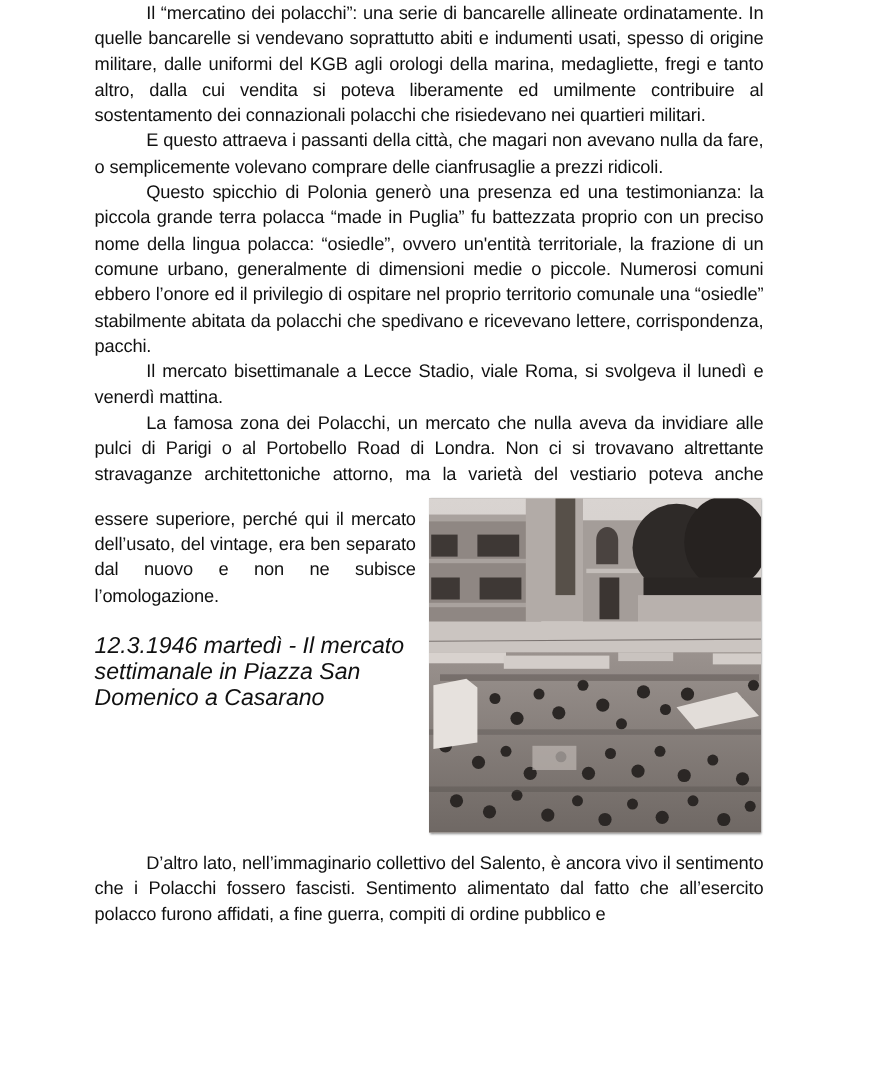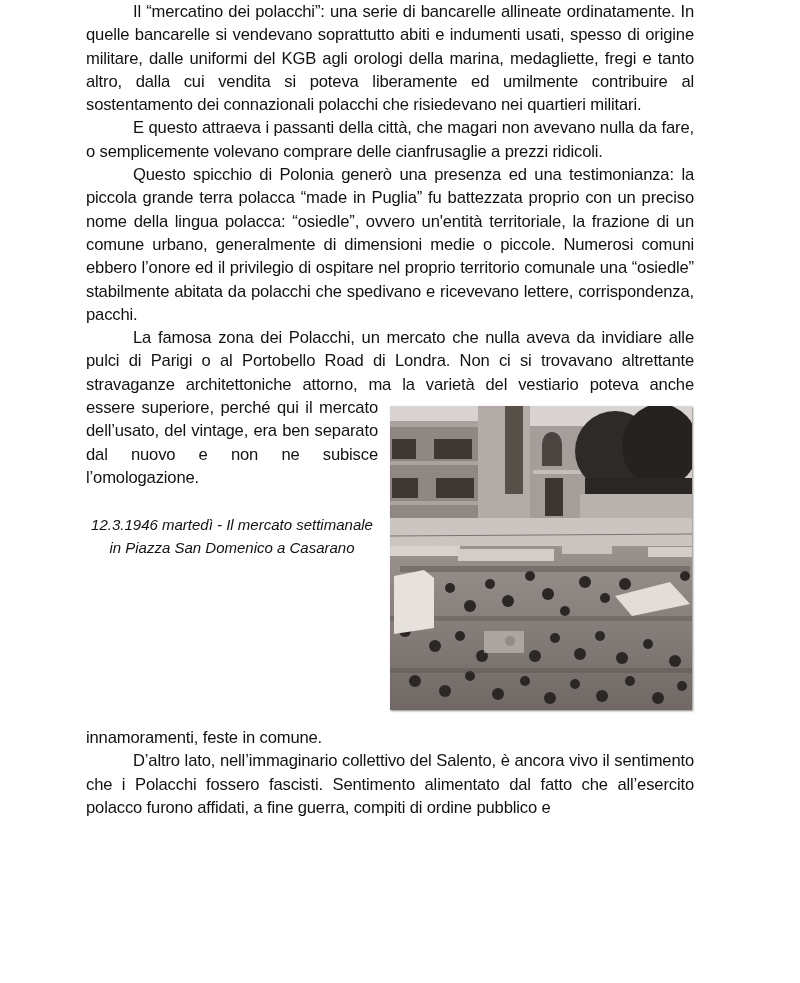--- a/index.html
+++ b/index.html
@@ -31,30 +31,29 @@
     }
     .para.noindent { text-indent: 0; }
     .para.last-left { text-align-last: left; }
     .float-block {
       position: relative;
       height: 330px;
     }
     .left-col {
       position: absolute;
       left: 0;
-      top: 0;
+      top: 17px;
       width: 292px;
     }
     .caption {
       margin: 23.3px 0 23.3px 0;
       font-style: italic;
-      font-size: 15px;
+      font-size: 21px;
       line-height: 23.3px;
       text-indent: 0;
-      text-align: center;
     }
     .photo {
       position: absolute;
       left: 304px;
       top: 10px;
       width: 302px;
       height: 304px;
       box-shadow: 1px 1px 2px #888;
       overflow: hidden;
       background: #bdb7b3;
@@ -62,20 +61,21 @@
     .photo svg { display: block; }
     .para.after-float { margin-top: 0; }
   </style>
 </head>
 <body>
 
 <div class="page">
   <p class="para">Il “mercatino dei polacchi”: una serie di bancarelle allineate ordinatamente. In quelle bancarelle si vendevano soprattutto abiti e indumenti usati, spesso di origine militare, dalle uniformi del KGB agli orologi della marina, medagliette, fregi e tanto altro, dalla cui vendita si poteva liberamente ed umilmente contribuire al sostentamento dei connazionali polacchi che risiedevano nei quartieri militari.</p>
   <p class="para">E questo attraeva i passanti della città, che magari non avevano nulla da fare, o semplicemente volevano comprare delle cianfrusaglie a prezzi ridicoli.</p>
   <p class="para">Questo spicchio di Polonia generò una presenza ed una testimonianza: la piccola grande terra polacca “made in Puglia” fu battezzata proprio con un preciso nome della lingua polacca: “osiedle”, ovvero un'entità territoriale, la frazione di un comune urbano, generalmente di dimensioni medie o piccole. Numerosi comuni ebbero l’onore ed il privilegio di ospitare nel proprio territorio comunale una “osiedle” stabilmente abitata da polacchi che spedivano e ricevevano lettere, corrispondenza, pacchi.</p>
+  <p class="para">Il mercato bisettimanale a Lecce Stadio, viale Roma, si svolgeva il lunedì e venerdì mattina.</p>
   <p class="para" style="text-align-last: justify;">La famosa zona dei Polacchi, un mercato che nulla aveva da invidiare alle pulci di Parigi o al Portobello Road di Londra. Non ci si trovavano altrettante stravaganze architettoniche attorno, ma la varietà del vestiario poteva anche</p>
 
   <div class="float-block">
     <div class="left-col">
       <p class="para noindent last-left">essere superiore, perché qui il mercato dell’usato, del vintage, era ben separato dal nuovo e non ne subisce l’omologazione.</p>
       <p class="caption">12.3.1946 martedì - Il mercato settimanale in Piazza San Domenico a Casarano</p>
     </div>
 
     <div class="photo" title="Fotografia in bianco e nero del mercato settimanale in Piazza San Domenico a Casarano, 1946">
       <svg width="302" height="304" viewBox="0 0 302 304" xmlns="http://www.w3.org/2000/svg">
@@ -169,15 +169,14 @@
           <rect x="0" y="262" width="302" height="5" opacity="0.3"></rect>
         </g>
 
         <path d="M4 170 l30 -6 l10 8 l0 50 l-40 6 z" fill="#e6e1dd"></path>
         <path d="M225 190 l55 -14 l20 22 l-58 12 z" fill="#e2ddd9"></path>
         <rect x="94" y="225" width="40" height="22" fill="#bdb6b2" opacity="0.7"></rect>
       </svg>
     </div>
   </div>
 
-  <p class="para noindent after-float">innamoramenti, feste in comune.</p>
   <p class="para">D’altro lato, nell’immaginario collettivo del Salento, è ancora vivo il sentimento che i Polacchi fossero fascisti. Sentimento alimentato dal fatto che all’esercito polacco furono affidati, a fine guerra, compiti di ordine pubblico e</p>
 </div>
 
 </body></html>

